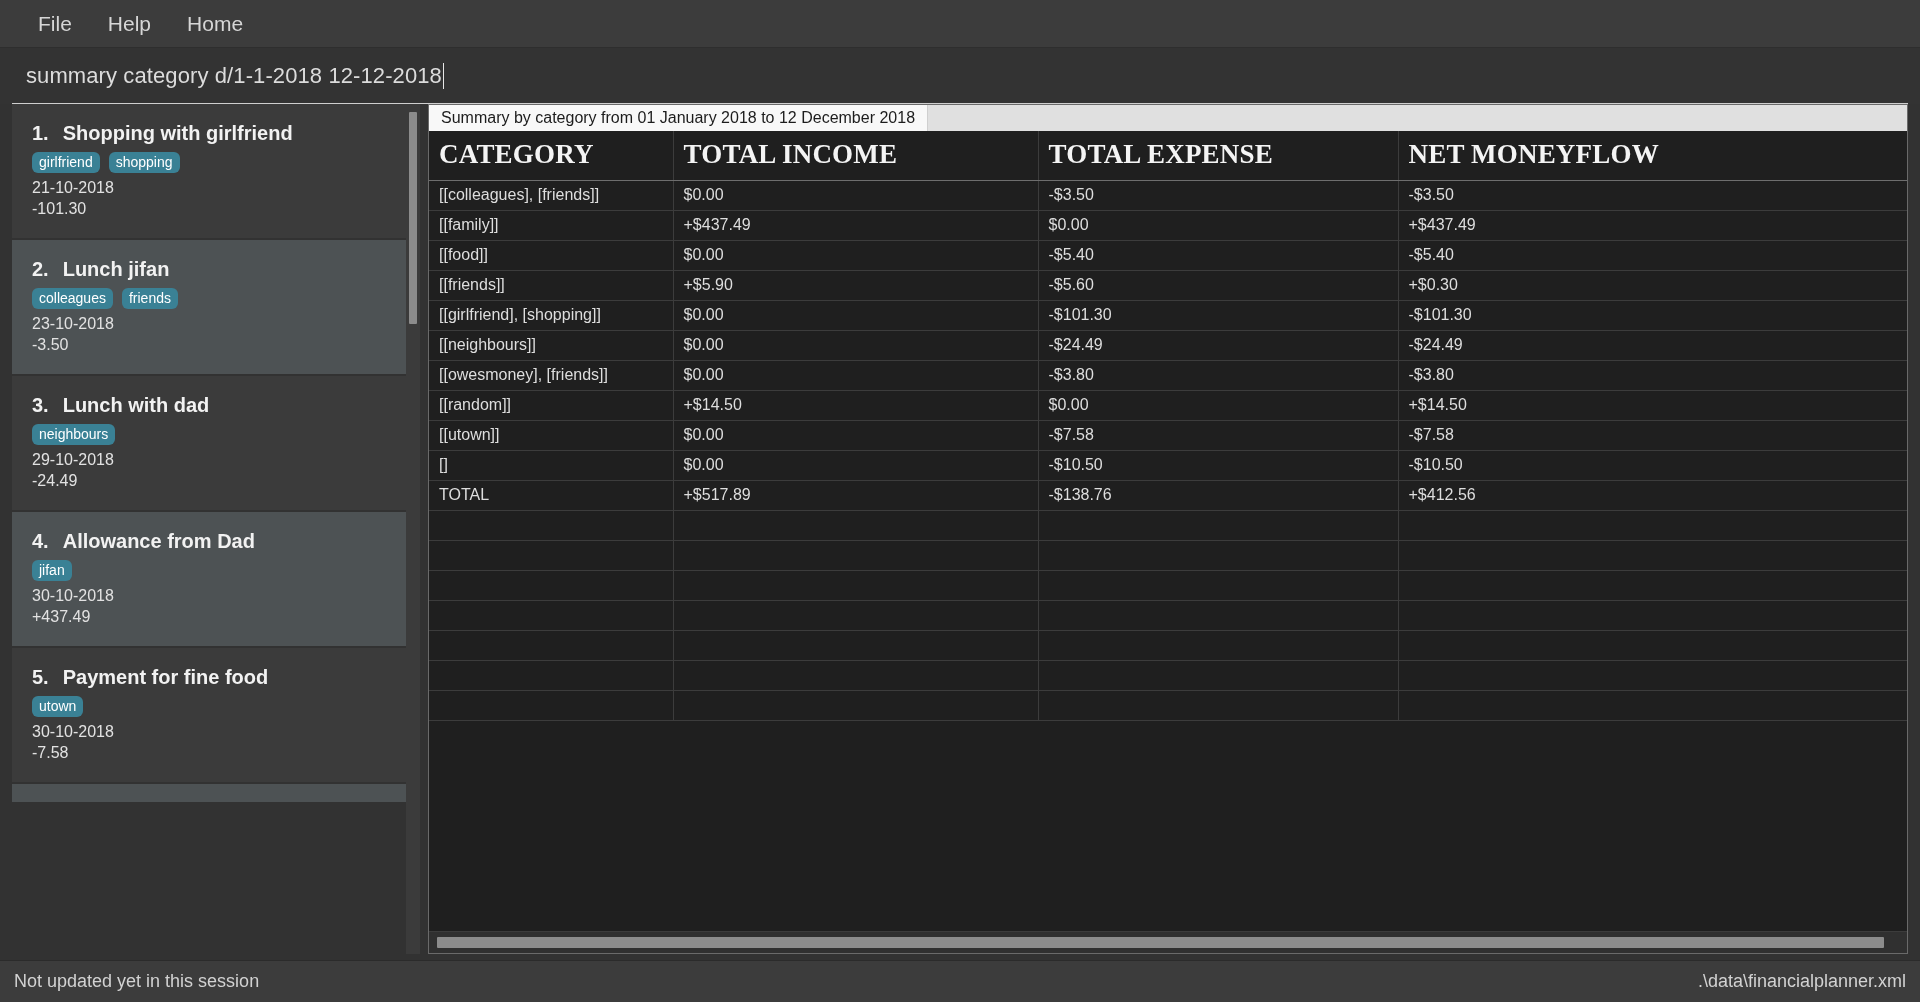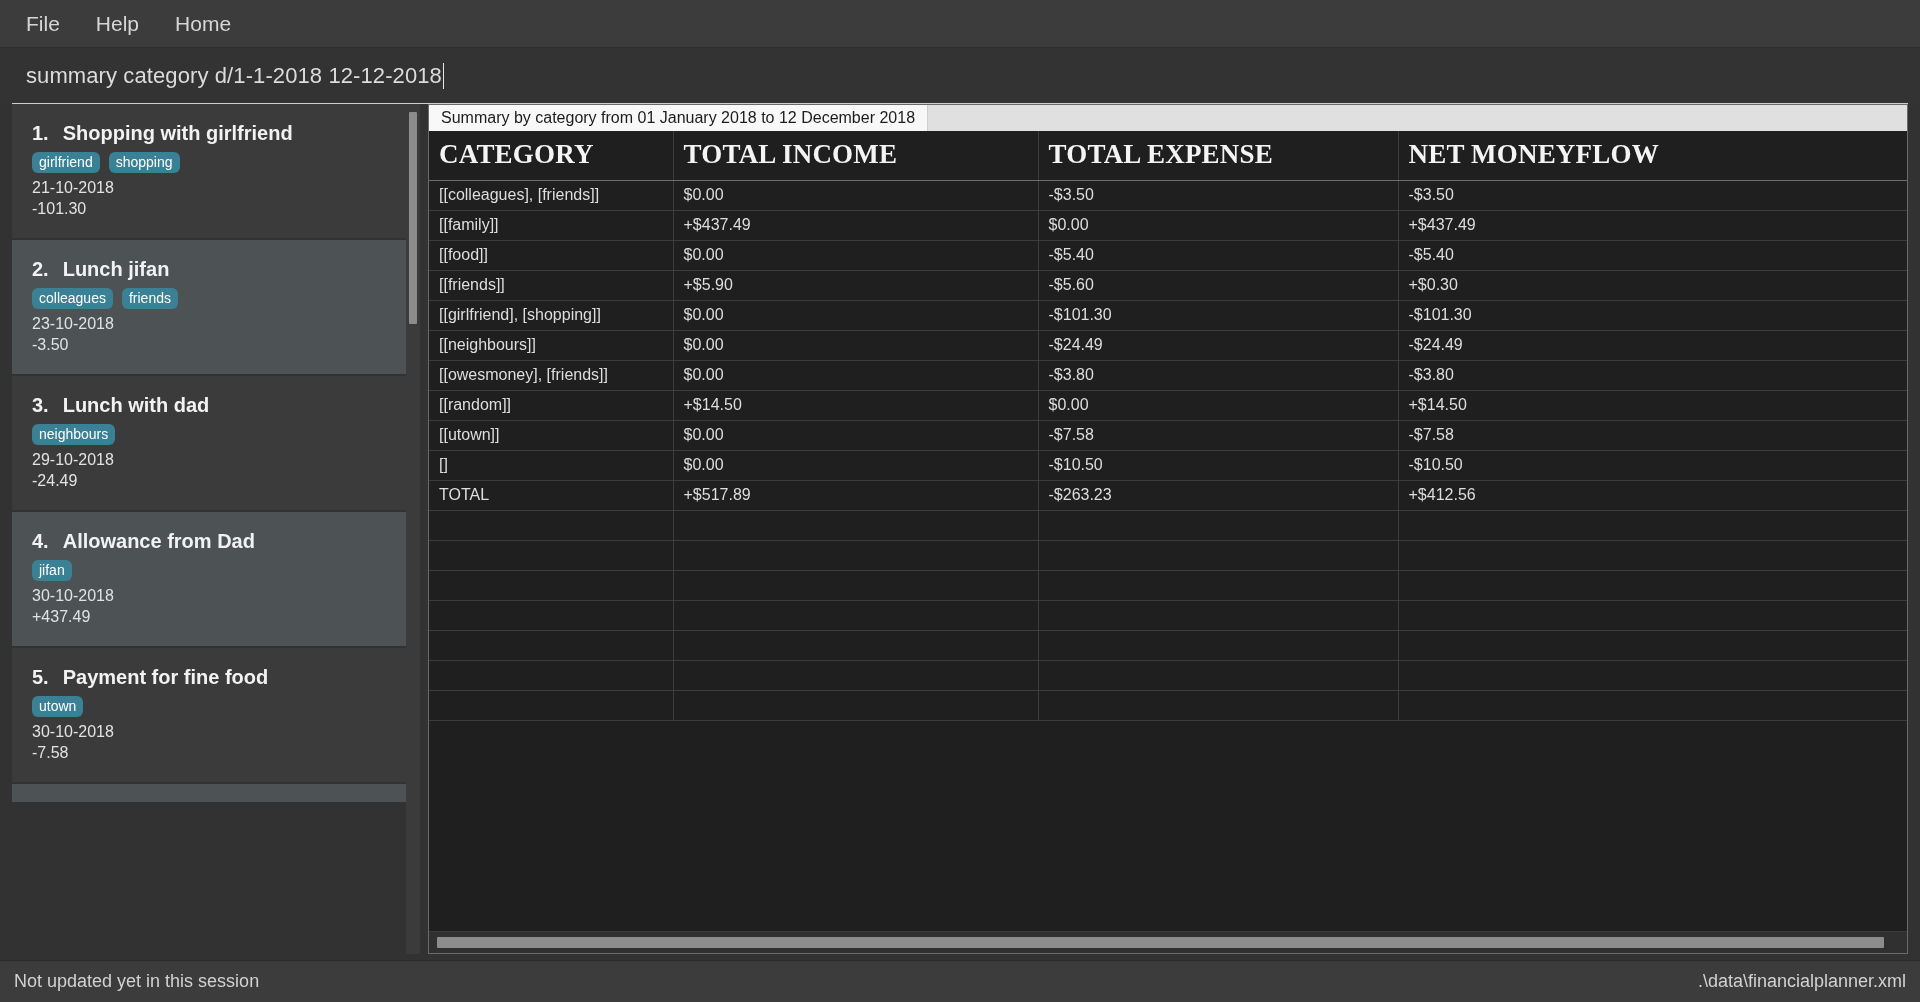--- a/index.html
+++ b/index.html
@@ -21,21 +21,21 @@
     flex-direction: column;
     background: #323232;
   }
 
   
   .menubar {
     height: 48px;
     background: #3c3c3c;
     display: flex;
     align-items: center;
-    padding-left: 8px;
+    padding-left: 20px;
     flex: 0 0 48px;
     border-bottom: 1px solid #2e2e2e;
   }
   .menu-item {
     color: #d6d6d6;
     font-size: 21px;
     padding: 6px 18px;
     cursor: default;
     white-space: nowrap;
   }
@@ -458,21 +458,21 @@
               </tr>
               <tr>
                 <td>[]</td>
                 <td>$0.00</td>
                 <td>-$10.50</td>
                 <td>-$10.50</td>
               </tr>
               <tr>
                 <td>TOTAL</td>
                 <td>+$517.89</td>
-                <td>-$263.23</td>
+                <td>-$138.76</td>
                 <td>+$412.56</td>
               </tr>
               <tr class="filler">
                 <td>&nbsp;</td>
                 <td>&nbsp;</td>
                 <td>&nbsp;</td>
                 <td>&nbsp;</td>
               </tr>
               <tr class="filler">
                 <td>&nbsp;</td>

